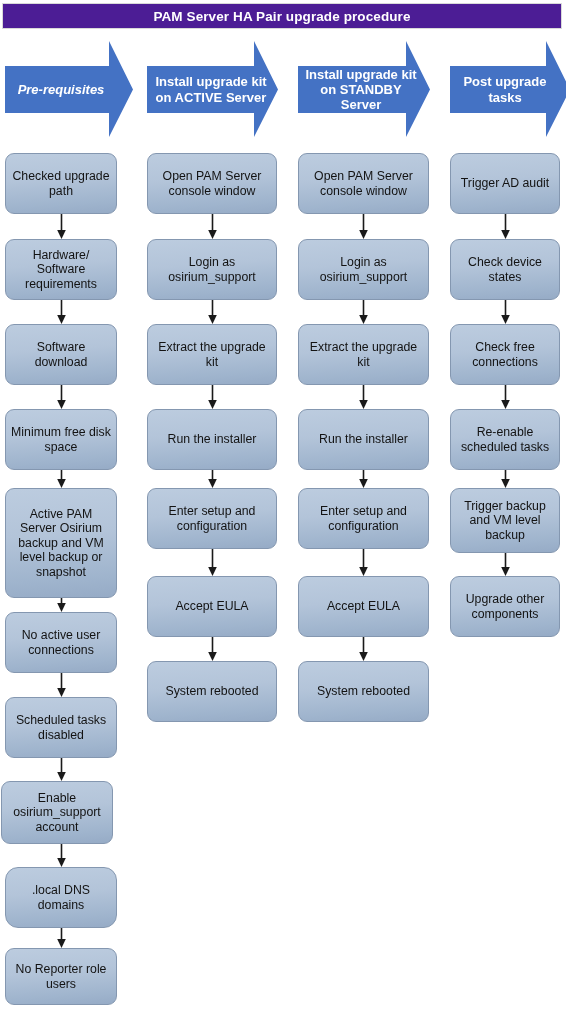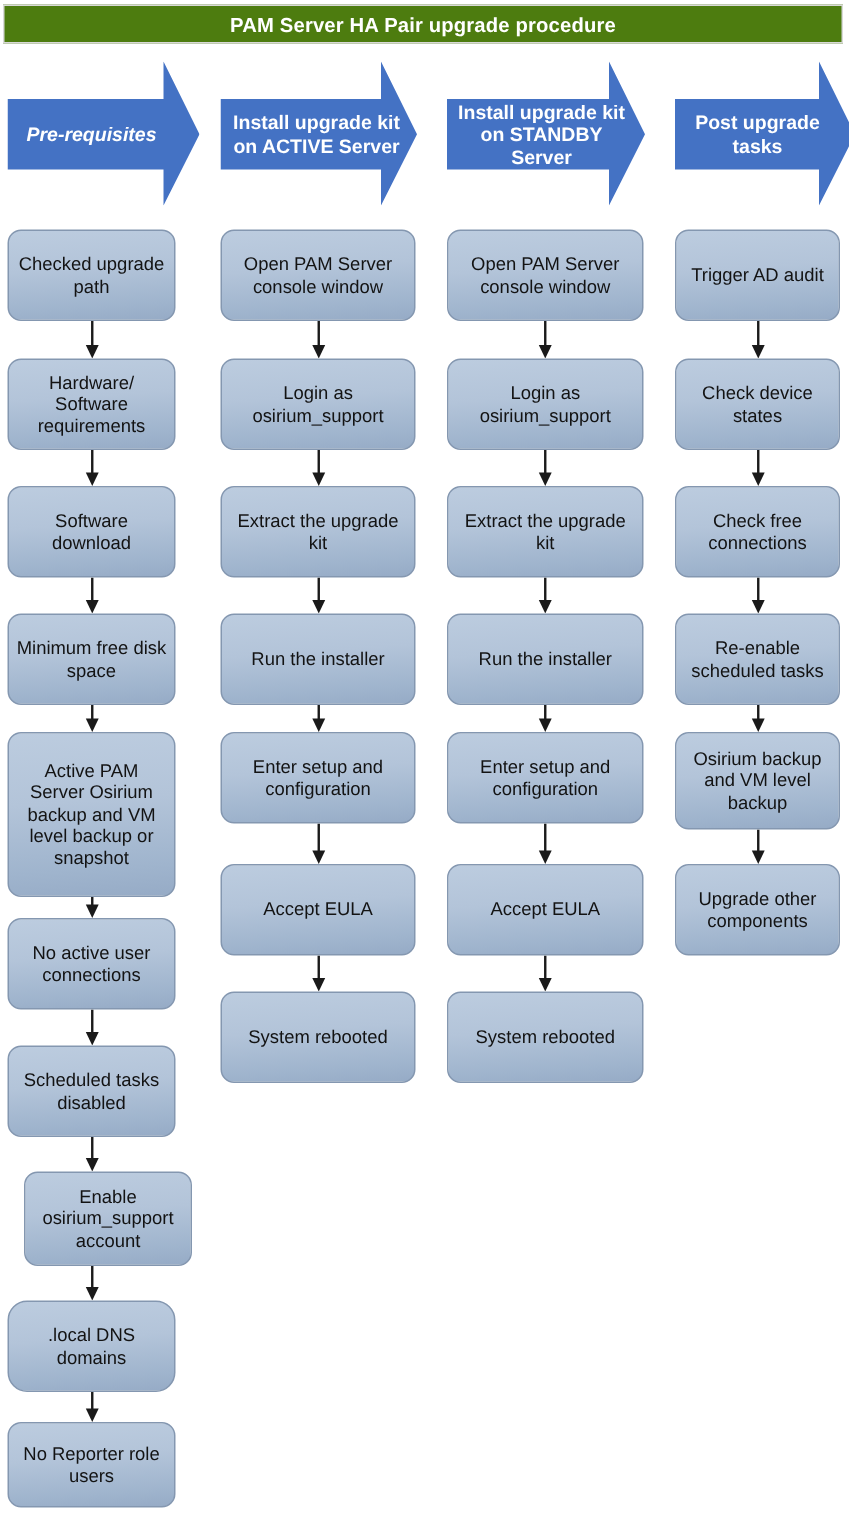--- a/index.html
+++ b/index.html
@@ -15,21 +15,21 @@
     font-family: "Liberation Sans", sans-serif;
   }
 
   
   #title-bar {
     position: absolute;
     left: 2px;
     top: 3px;
     width: 560px;
     height: 26px;
-    background: #4d7c0f;
+    background: #4c1d95;
     border: 1px solid #d9d9d9;
     box-sizing: border-box;
     display: flex;
     align-items: center;
     justify-content: center;
   }
   #title-bar .title-text {
     color: #ffffff;
     font-size: 13.5px;
     font-weight: bold;
@@ -178,21 +178,21 @@
     </div>
     <div class="proc-box" style="left: 5px; top: 697px; width: 112px; height: 61px;">
       <span>Scheduled tasks disabled</span>
     </div>
     <div class="connector" style="left: 54.5px; top: 758px; height: 23px;">
       <svg width="13" height="23" viewBox="0 0 13 23">
         <line x1="6.5" y1="0" x2="6.5" y2="15" stroke="#1A1A1A" stroke-width="1.6"></line>
         <polygon points="2.2,14 10.8,14 6.5,23" fill="#1A1A1A"></polygon>
       </svg>
     </div>
-    <div class="proc-box" style="left: 16px; top: 781px; width: 112px; height: 63px;">
+    <div class="proc-box" style="left: 1px; top: 781px; width: 112px; height: 63px;">
       <span>Enable osirium_support account</span>
     </div>
     <div class="connector" style="left: 54.5px; top: 844px; height: 23px;">
       <svg width="13" height="23" viewBox="0 0 13 23">
         <line x1="6.5" y1="0" x2="6.5" y2="15" stroke="#1A1A1A" stroke-width="1.6"></line>
         <polygon points="2.2,14 10.8,14 6.5,23" fill="#1A1A1A"></polygon>
       </svg>
     </div>
     <div class="proc-box" style="left: 5px; top: 867px; width: 112px; height: 61px; border-radius: 13px;">
       <span>.local DNS domains</span>
@@ -350,21 +350,21 @@
     <div class="proc-box" style="left: 450px; top: 409px; width: 110px; height: 61px;">
       <span>Re-enable scheduled tasks</span>
     </div>
     <div class="connector" style="left: 498.5px; top: 470px; height: 18px;">
       <svg width="13" height="18" viewBox="0 0 13 18">
         <line x1="6.5" y1="0" x2="6.5" y2="10" stroke="#1A1A1A" stroke-width="1.6"></line>
         <polygon points="2.2,9 10.8,9 6.5,18" fill="#1A1A1A"></polygon>
       </svg>
     </div>
     <div class="proc-box" style="left: 450px; top: 488px; width: 110px; height: 65px;">
-      <span>Osirium backup and VM level backup</span>
+      <span>Trigger backup and VM level backup</span>
     </div>
     <div class="connector" style="left: 498.5px; top: 553px; height: 23px;">
       <svg width="13" height="23" viewBox="0 0 13 23">
         <line x1="6.5" y1="0" x2="6.5" y2="15" stroke="#1A1A1A" stroke-width="1.6"></line>
         <polygon points="2.2,14 10.8,14 6.5,23" fill="#1A1A1A"></polygon>
       </svg>
     </div>
     <div class="proc-box" style="left: 450px; top: 576px; width: 110px; height: 61px;">
       <span>Upgrade other components</span>
     </div>

